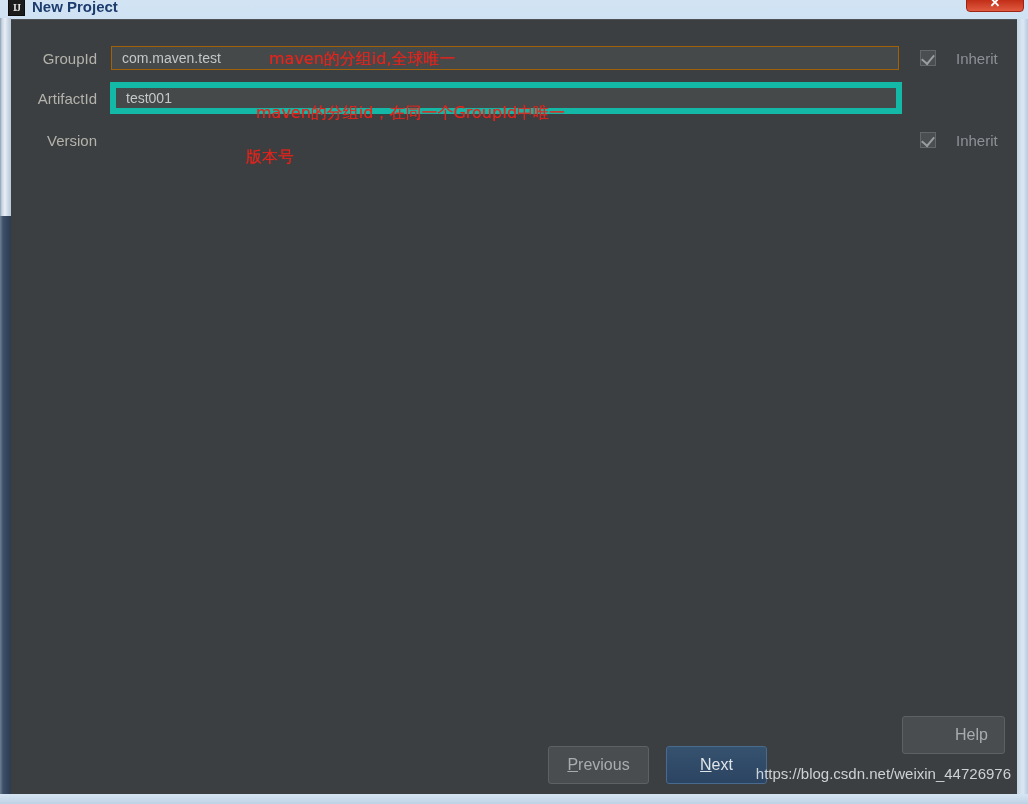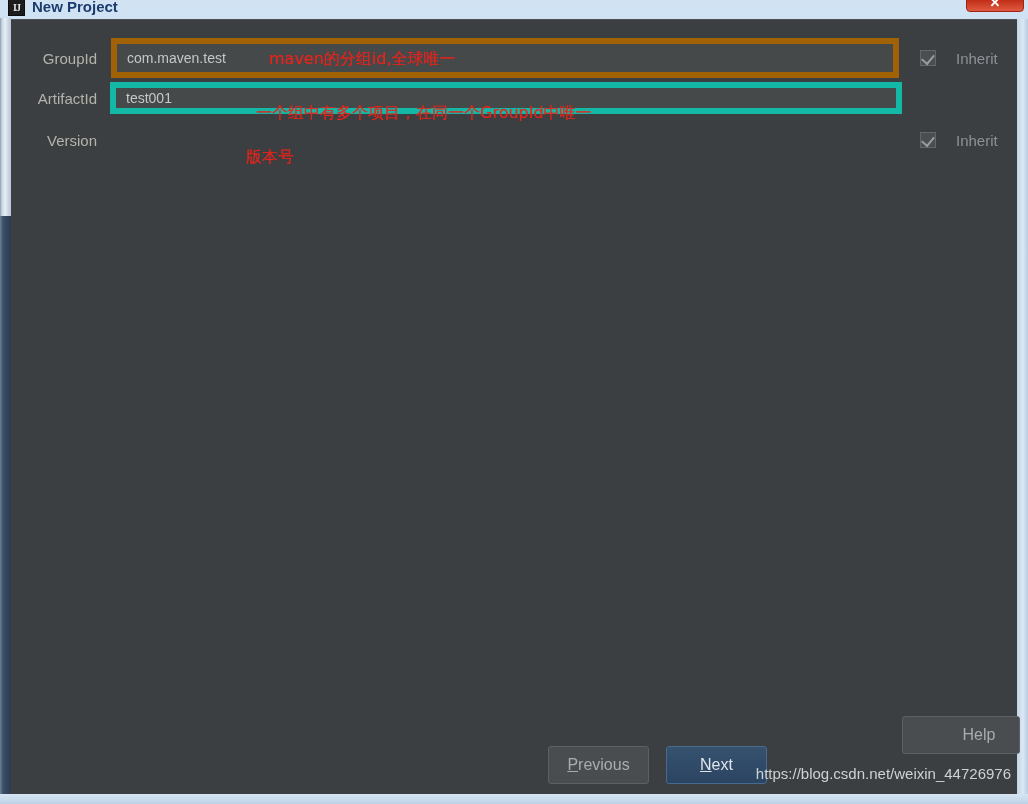--- a/index.html
+++ b/index.html
@@ -120,23 +120,23 @@
     position: absolute;
     width: 86px;
     text-align: right;
     color: #b3b3ac;
     font-size: 15px;
     font-family: "Liberation Sans", sans-serif;
     white-space: nowrap;
   }
   .text-input {
     position: absolute;
-    height: 40px;
+    height: 24px;
     background: #45494a;
-    border: 6px solid #a16207;
+    border: 1px solid #a16207;
     box-sizing: border-box;
     display: flex;
     align-items: center;
     padding-left: 10px;
     color: #c5c8c6;
     font-size: 14px;
     font-family: "Liberation Sans", sans-serif;
     white-space: nowrap;
   }
   .text-input.focused {
@@ -253,30 +253,30 @@
 
     <div class="form-row" style="top:104px; width:100%;">
       <div class="field-label" style="left:0px;">Version</div>
       <div class="inherit-wrap" style="left:909px;">
         <span class="chk"></span>
         <span class="inherit-label">Inherit</span>
       </div>
     </div>
 
     <div class="annotation" style="left:258px; top:29px;">maven的分组id,全球唯一</div>
-    <div class="annotation" style="left:245px; top:83px;">一个组中有多个项目，在同一个GroupId中唯一</div>
+    <div class="annotation" style="left:245px; top:83px;">maven的分组id，在同一个GroupId中唯一</div>
     <div class="annotation" style="left:235px; top:127px;">版本号</div>
 
     <div class="btn" style="left:537px; top:726px; width:101px;">
       <span class="u">P</span>
         <span>revious</span>
     </div>
     <div class="btn primary" style="left:655px; top:726px; width:101px;">
       <span class="u">N</span>
         <span>ext</span>
     </div>
-    <div class="btn" style="left:891px; top:696px; width:118px;padding-left:36px;">Help</div>
+    <div class="btn" style="left:891px; top:696px; width:103px;padding-left:36px;">Help</div>
 
     <div class="watermark">https://blog.csdn.net/weixin_44726976</div>
   </div>
 
   <div class="bottom-edge"></div>
 </div>
 
 </body></html>

